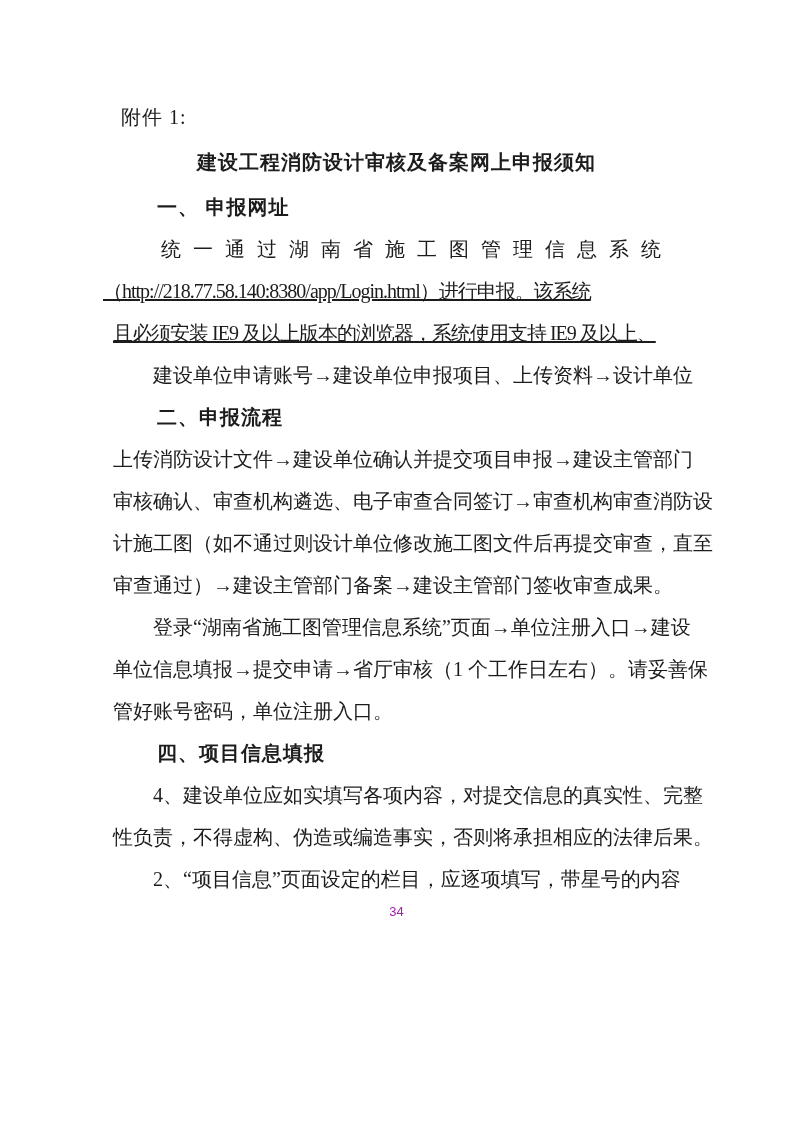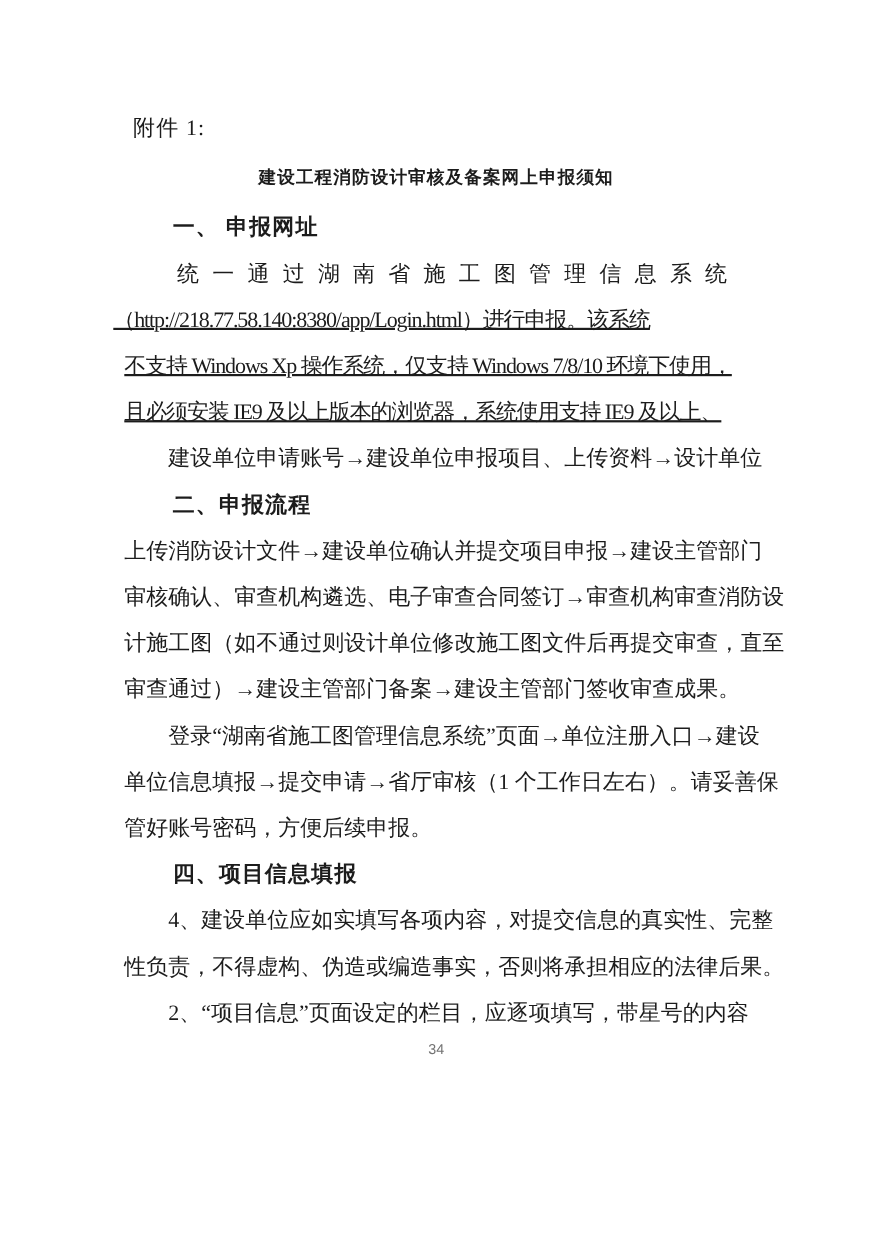--- a/index.html
+++ b/index.html
@@ -23,21 +23,21 @@
     font-size: 20px;
     white-space: nowrap;
   }
   .attachment {
     text-indent: 8px;
     letter-spacing: 1px;
   }
   .doc-title {
     height: 48px;
     line-height: 48px;
-    font-size: 16px;
+    font-size: 20px;
     font-weight: bold;
     text-align: center;
     letter-spacing: 1px;
     white-space: nowrap;
   }
   .heading {
     font-family: "Liberation Sans", "DejaVu Sans", sans-serif;
     font-weight: bold;
     font-size: 20px;
     text-indent: 44px;
@@ -48,48 +48,47 @@
     text-indent: 48px;
     letter-spacing: 12px;
   }
   .tight { letter-spacing: -1px; text-decoration: underline; }
   .hang { margin-left: -10px; }
   .page-number {
     margin-top: 4px;
     text-align: center;
     font-family: "Liberation Sans", "DejaVu Sans", sans-serif;
     font-size: 13px;
-    color: #737373;
+    color: #a21caf;
   }
 </style>
 </head>
 <body>
 
 <div class="page">
 
   <div class="line attachment">附件 1:</div>
 
   <div class="doc-title">建设工程消防设计审核及备案网上申报须知</div>
 
   <div class="line heading">一、 申报网址</div>
   <div class="line spread">统一通过湖南省施工图管理信息系统</div>
   <div class="line tight hang">（http://218.77.58.140:8380/app/Login.html）进行申报。该系统</div>
-  <div class="line tight">不支持 Windows Xp 操作系统，仅支持 Windows 7/8/10 环境下使用，</div>
   <div class="line tight">且必须安装 IE9 及以上版本的浏览器，系统使用支持 IE9 及以上、</div>
 
   <div class="line indent">建设单位申请账号→建设单位申报项目、上传资料→设计单位</div>
   <div class="line heading">二、申报流程</div>
   <div class="line">上传消防设计文件→建设单位确认并提交项目申报→建设主管部门</div>
   <div class="line">审核确认、审查机构遴选、电子审查合同签订→审查机构审查消防设</div>
   <div class="line">计施工图（如不通过则设计单位修改施工图文件后再提交审查，直至</div>
   <div class="line">审查通过）→建设主管部门备案→建设主管部门签收审查成果。</div>
 
   <div class="line indent">登录“湖南省施工图管理信息系统”页面→单位注册入口→建设</div>
   <div class="line">单位信息填报→提交申请→省厅审核（1 个工作日左右）。请妥善保</div>
-  <div class="line">管好账号密码，方便后续申报。</div>
+  <div class="line">管好账号密码，单位注册入口。</div>
 
   <div class="line heading">四、项目信息填报</div>
   <div class="line indent">4、建设单位应如实填写各项内容，对提交信息的真实性、完整</div>
   <div class="line">性负责，不得虚构、伪造或编造事实，否则将承担相应的法律后果。</div>
   <div class="line indent">2、“项目信息”页面设定的栏目，应逐项填写，带星号的内容</div>
 
   <div class="page-number">34</div>
 
 </div>
 

